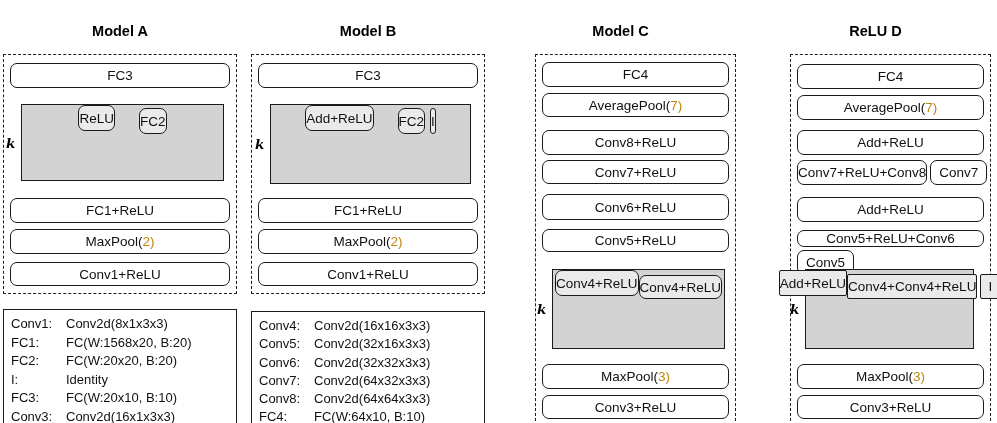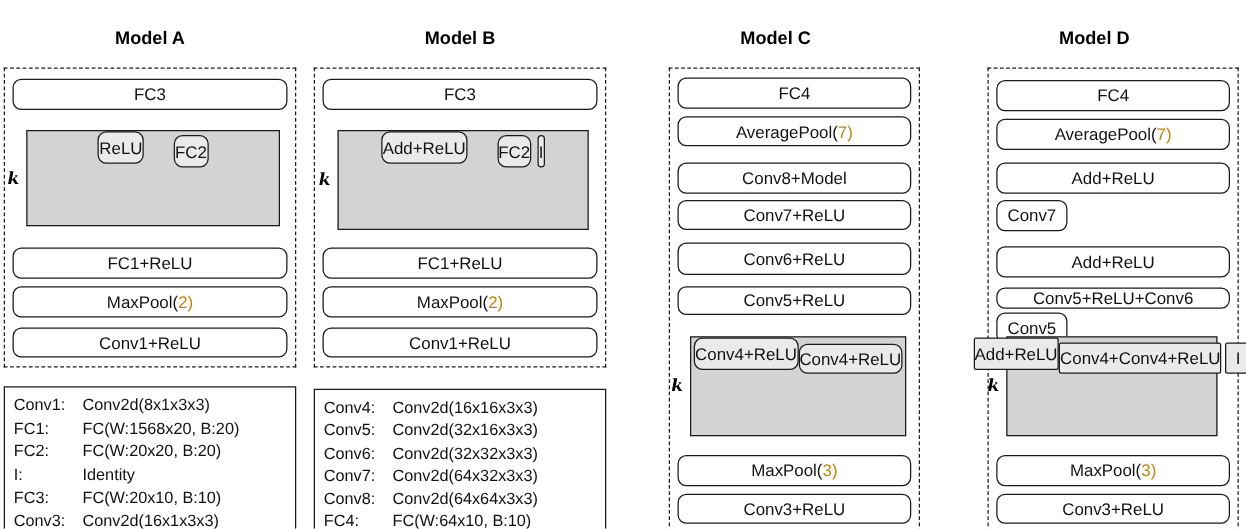--- a/index.html
+++ b/index.html
@@ -174,49 +174,50 @@
   </div>
 
   <div class="col col-c">
     <div class="model-title">Model C</div>
     <div class="panel panel-cd">
       <div class="box h25 mt7">FC4</div>
       <div class="box h24 mt6">
         <span>AveragePool(</span>
           <span class="accent">7)</span>
       </div>
-      <div class="box h25 mt13">Conv8+Model</div>
+      <div class="box h25 mt13">Conv8+ReLU</div>
       <div class="box h24 mt5">Conv7+ReLU</div>
       <div class="box h26 mt10">Conv6+ReLU</div>
       <div class="box h23 mt9">Conv5+ReLU</div>
       <div class="group-wrap mt17" style="height:80px; margin-left:10px; margin-right:4px;">
         <span class="k-label">k</span>
         <div class="group">
           <div class="inner-box h26">Conv4+ReLU</div>
           <div class="inner-box h24" style="margin-top:5px;">Conv4+ReLU</div>
         </div>
       </div>
       <div class="box h25 mt15">
         <span>MaxPool(</span>
           <span class="accent">3)</span>
       </div>
       <div class="box h24 mt6">Conv3+ReLU</div>
     </div>
   </div>
 
   <div class="col col-d">
-    <div class="model-title">Model D</div>
+    <div class="model-title">ReLU D</div>
     <div class="panel panel-cd">
       <div class="box h25 mt9">FC4</div>
       <div class="box h25 mt6">
         <span>AveragePool(</span>
           <span class="accent">7)</span>
       </div>
       <div class="box h25 mt10">Add+ReLU</div>
       <div class="split-row mt5" style="height:25px;">
+        <div class="box grow">Conv7+ReLU+Conv8</div>
         <div class="box w57">Conv7</div>
       </div>
       <div class="box h25 mt12">Add+ReLU</div>
       <div class="split-row mt8" style="height:25px;flex-direction:column;">
         <div class="box grow">Conv5+ReLU+Conv6</div>
         <div class="box w57">Conv5</div>
       </div>
       <div class="group-wrap mt14" style="height:80px; margin-left:8px; margin-right:10px;">
         <span class="k-label">k</span>
         <div class="group square">

